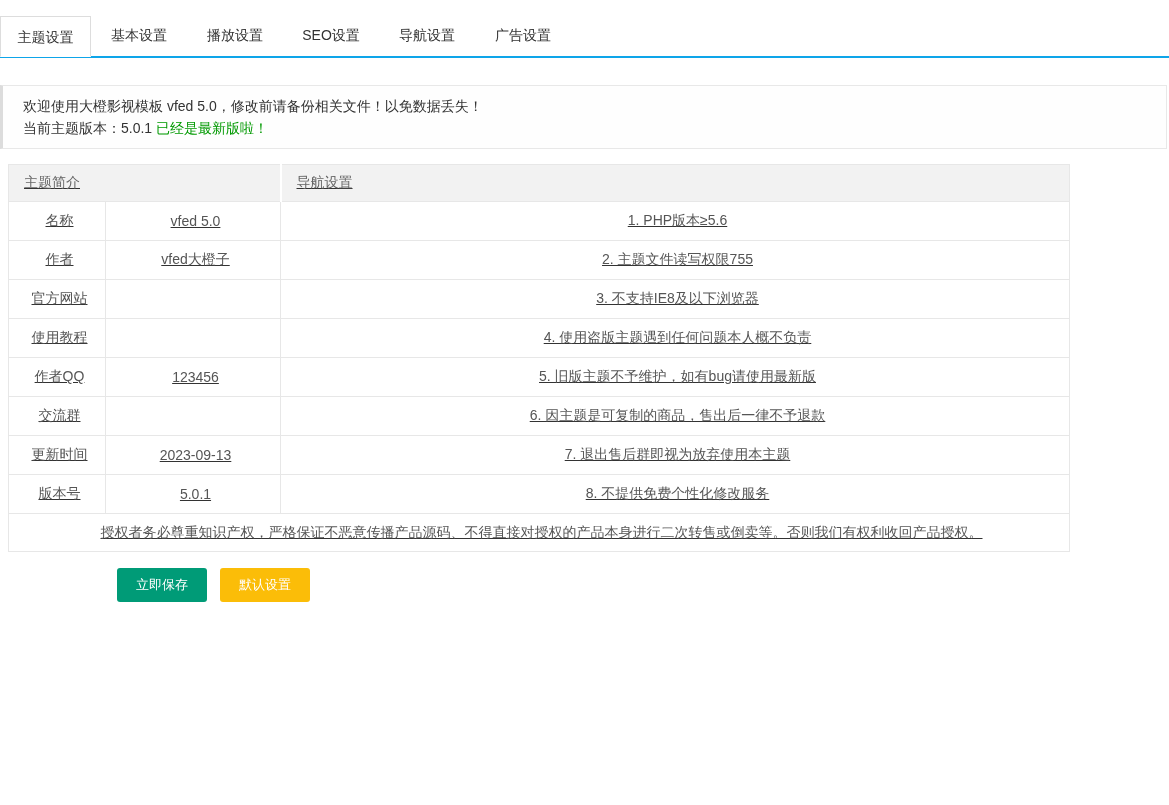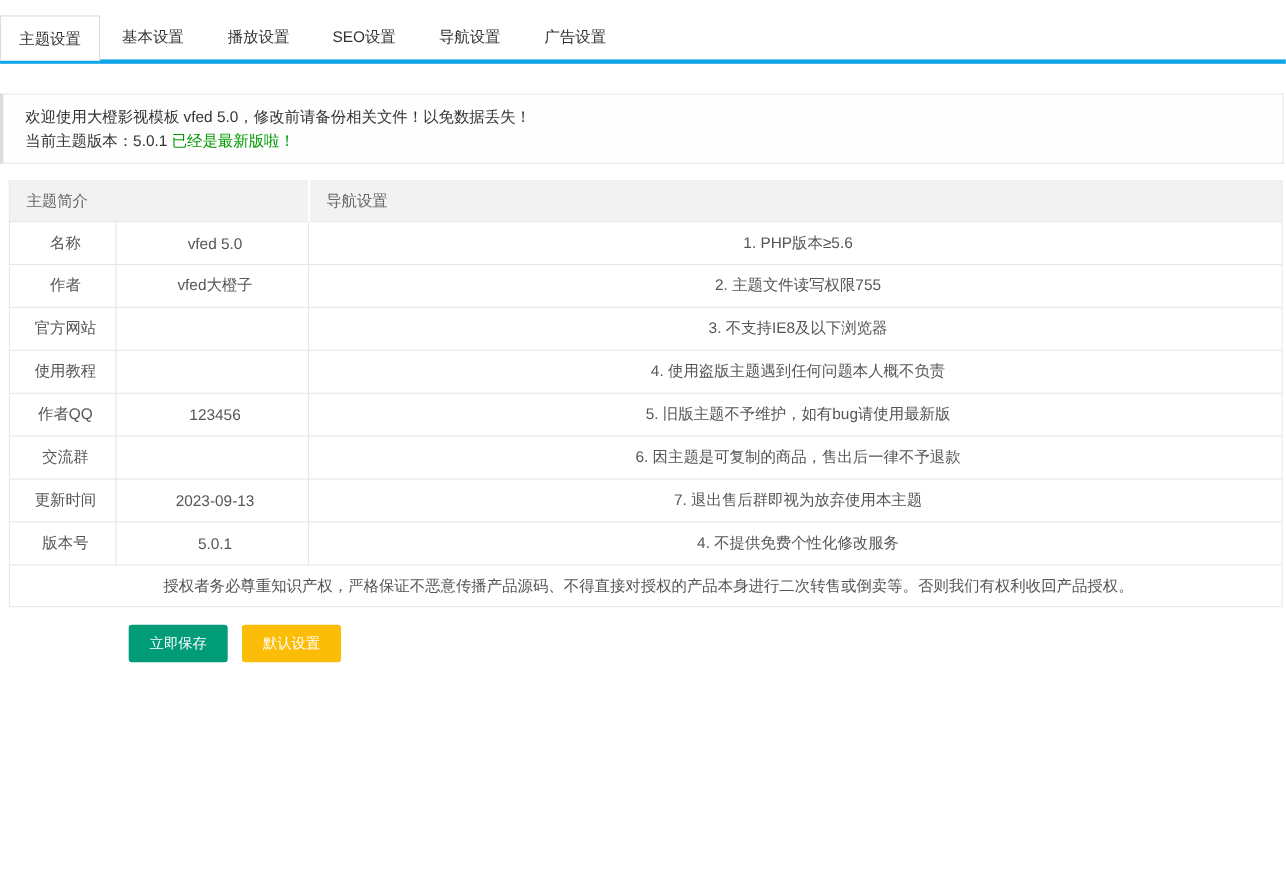--- a/index.html
+++ b/index.html
@@ -8,21 +8,21 @@
     width: 1169px; height: 805px;
     background: #fff;
     font-family: "Liberation Sans", "DejaVu Sans", sans-serif;
     font-size: 14px; color: #333;
     overflow: hidden;
   }
 
   
   .tabbar {
     height: 58px;
-    border-bottom: 4px solid #0ea5e9;
+    border-bottom: 2px solid #0ea5e9;
     display: flex;
     align-items: flex-end;
   }
   .tab {
     width: 96px; height: 41px; line-height: 40px;
     text-align: center;
     color: #333;
     cursor: pointer;
     white-space: nowrap;
   }
@@ -41,23 +41,24 @@
     border-left: 3px solid #dcdcdc;
     background: #fefefe;
     padding: 9px 20px;
     line-height: 22px;
   }
   .notice .hl { color: #009900; }
 
   
   table.info {
     margin: 15px 0 0 8px;
-    width: 1158px;
+    width: 1062px;
     border-collapse: collapse;
     table-layout: fixed;
+    text-decoration: underline;
   }
   table.info th, table.info td {
     border: 1px solid #e7e7e7;
     text-align: left;
     padding: 0 10px 0 15px;
     font-weight: normal;
     white-space: nowrap;
     overflow: hidden;
   }
   table.info thead th {
@@ -161,21 +162,21 @@
       <td>6. 因主题是可复制的商品，售出后一律不予退款</td>
     </tr>
     <tr>
       <td>更新时间</td>
       <td>2023-09-13</td>
       <td>7. 退出售后群即视为放弃使用本主题</td>
     </tr>
     <tr>
       <td>版本号</td>
       <td>5.0.1</td>
-      <td>4. 不提供免费个性化修改服务</td>
+      <td>8. 不提供免费个性化修改服务</td>
     </tr>
     <tr>
       <td class="footer-cell" colspan="3">授权者务必尊重知识产权，严格保证不恶意传播产品源码、不得直接对授权的产品本身进行二次转售或倒卖等。否则我们有权利收回产品授权。</td>
     </tr>
   </tbody>
 </table>
 
 <div class="actions">
   <button class="btn btn-save">立即保存</button>
   <button class="btn btn-default">默认设置</button>

